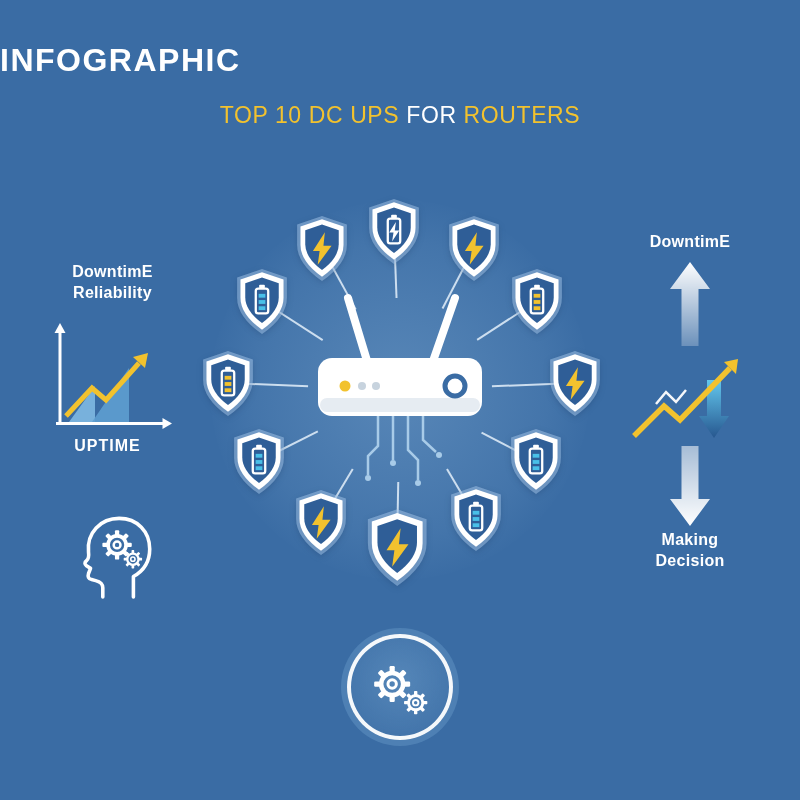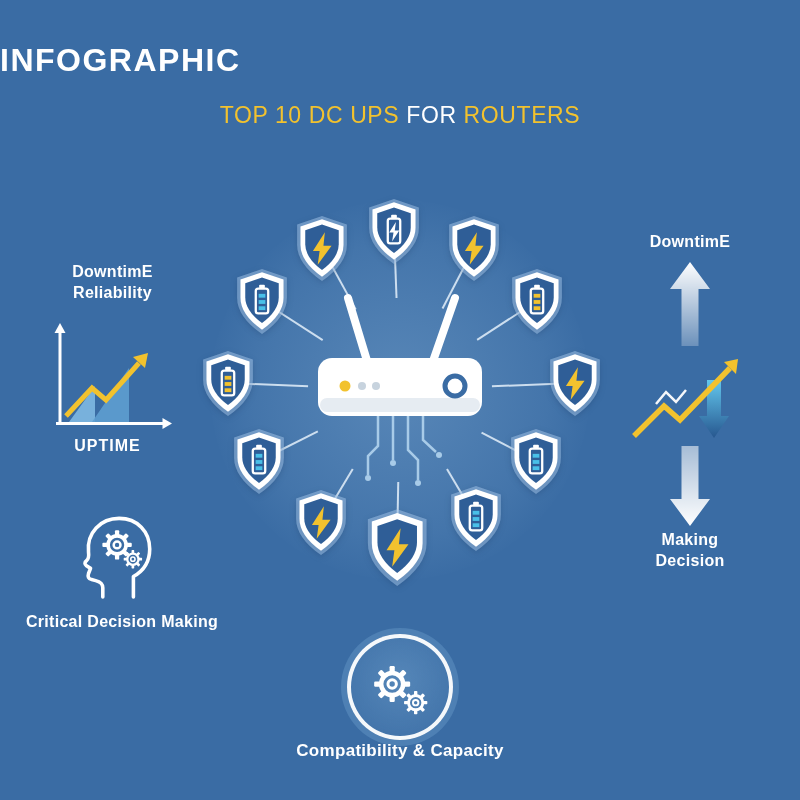--- a/index.html
+++ b/index.html
@@ -252,21 +252,20 @@
   <div class="abs label" style="left:50px;top:436px;width:115px;letter-spacing:1px">UPTIME</div>
 
   <div class="abs" style="left:62px;top:498px;width:102px;height:102px">
     <svg viewBox="0 0 100 100">
       <path d="M40 97 L40 88 C40 84 37 82 33 81 L29 80 C26 79.5 25 77 26 74 L28 69 L24 66.5 C22 65 22 63 24 61.5 C26 60 26.5 57 26 53 C24 34 38 20 56 20 C74 20 86 33 86 50 C86 63 79 72 70 77 L70 97" stroke="#fff" stroke-width="3.5" fill="none" stroke-linecap="round" stroke-linejoin="round"></path>
       <use href="#gear" transform="translate(54,46) scale(0.8)"></use>
       <use href="#gear" transform="translate(69.5,60) scale(0.5)"></use>
     </svg>
   </div>
 
-  <div class="abs label" style="left:16px;top:612px;width:212px">Critical Decision Making</div>
 
   <div class="abs label" style="left:628px;top:232px;width:124px">DowntimE</div>
 
   <div class="abs" style="left:670px;top:262px;width:40px;height:84px">
     <svg viewBox="0 0 40 84">
       <defs>
         <linearGradient id="grad-up" x1="0" y1="0" x2="0" y2="1">
           <stop offset="0" stop-color="#ffffff"></stop>
           <stop offset="1" stop-color="#ffffff" stop-opacity="0.25"></stop>
         </linearGradient>
@@ -306,15 +305,14 @@
     <span>Making</span><br>
     <span>Decision</span>
   </div>
 
   <div class="abs comp-circle">
     <svg viewBox="0 0 100 100" style="width:100%;height:100%">
       <use href="#gear" transform="translate(42,47) scale(1.02)"></use>
       <use href="#gear" transform="translate(66,66) scale(0.66)"></use>
     </svg>
   </div>
-  <div class="abs label" style="left:290px;top:740px;width:220px;font-size:17px">Compatibility &amp; Capacity</div>
 
 </div>
 
 </body></html>

